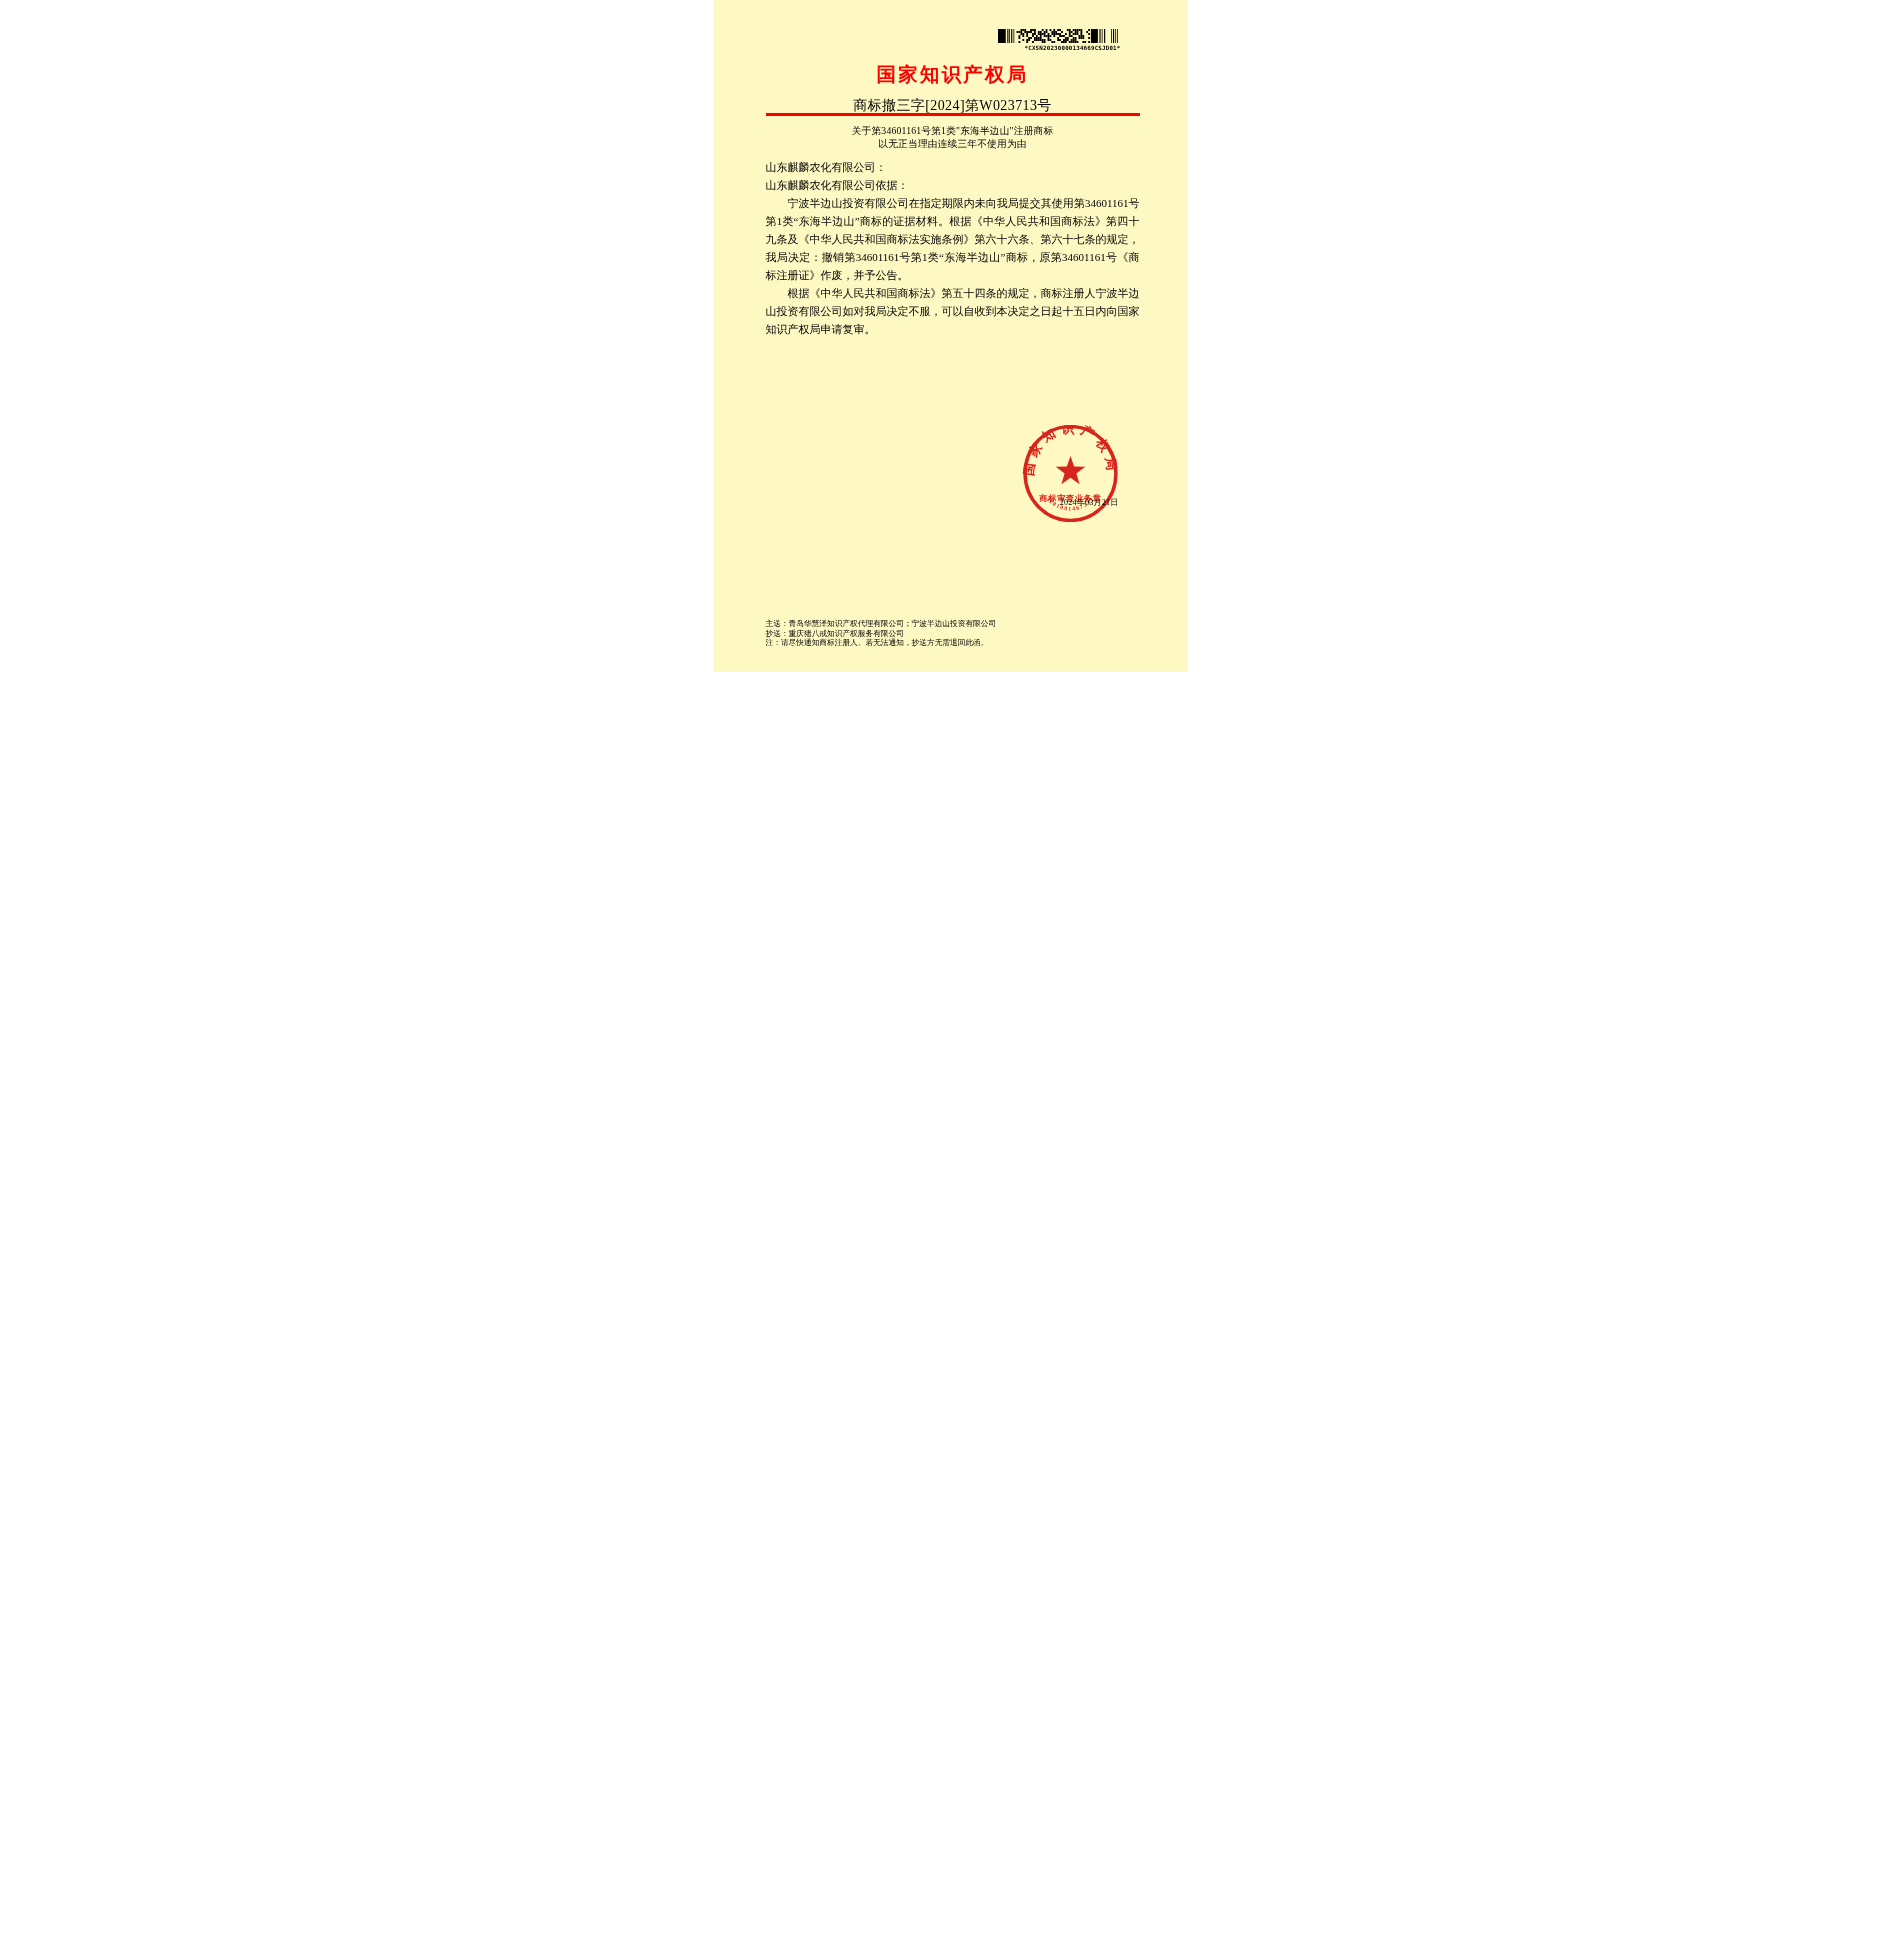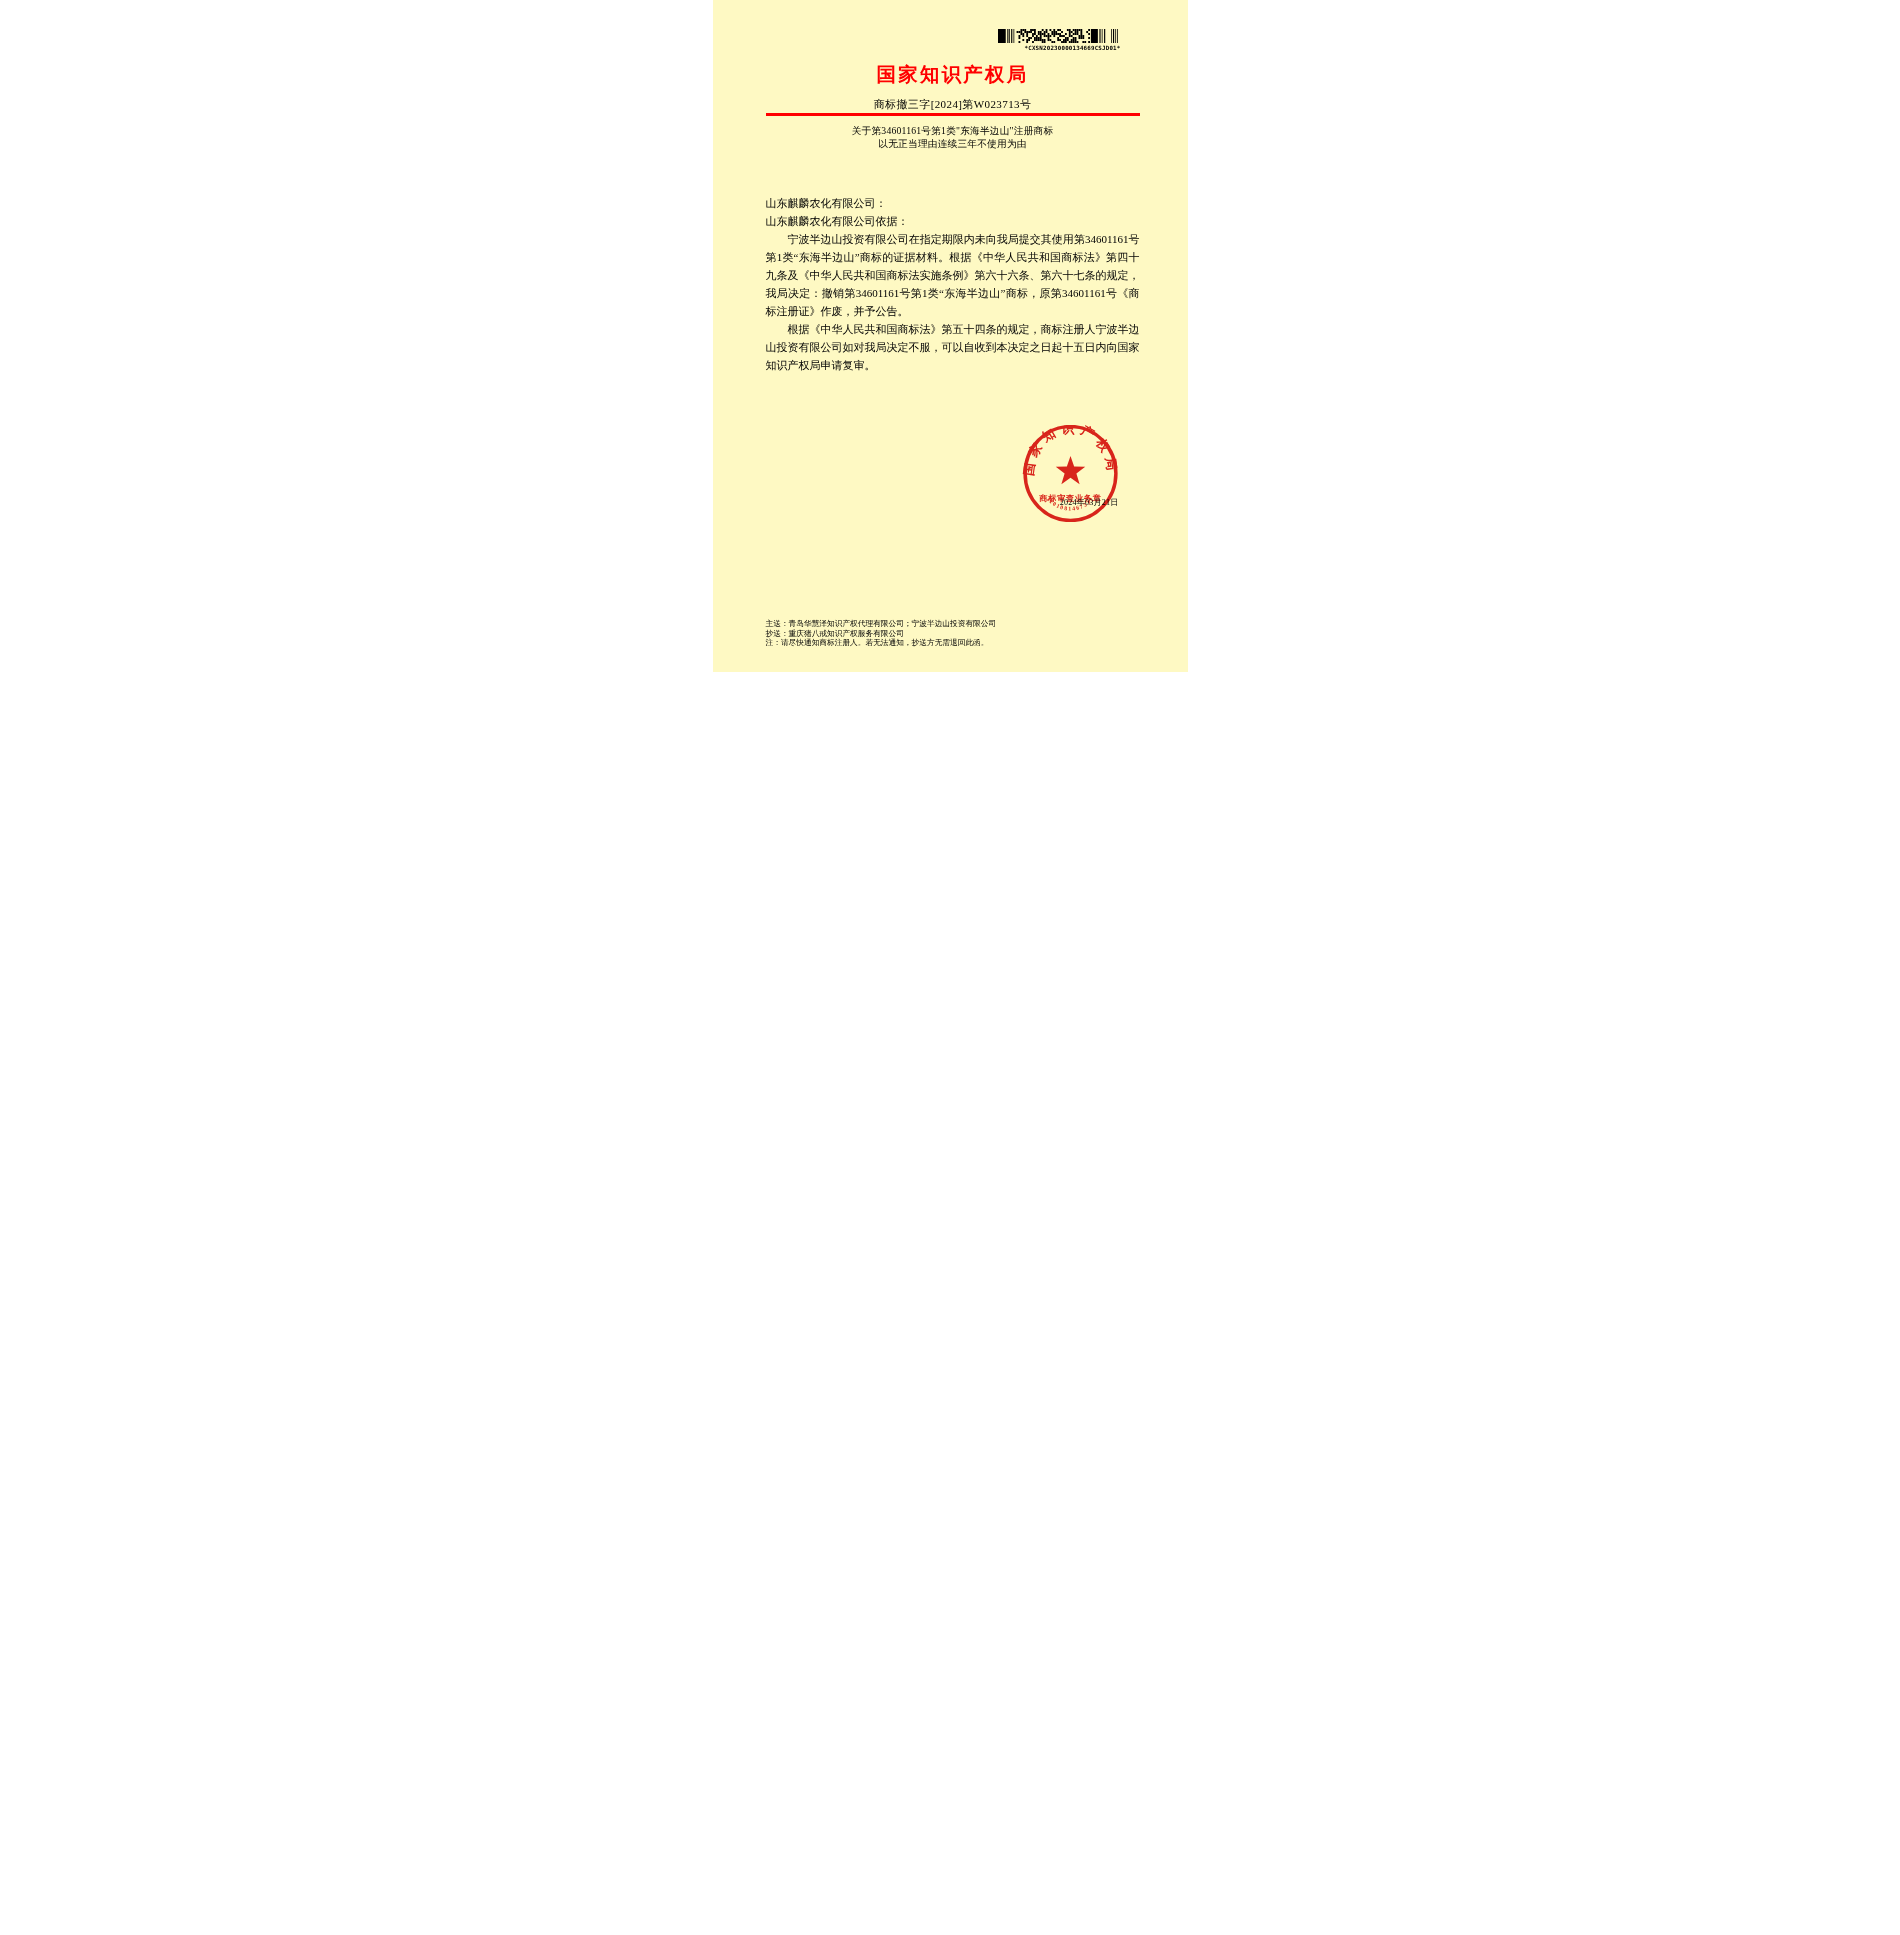--- a/index.html
+++ b/index.html
@@ -38,21 +38,21 @@
     color: #ff0000;
     font-size: 19.4px;
     font-weight: 700;
     letter-spacing: 2.3px;
     line-height: 22px;
   }
   .doc-number {
     position: absolute;
     left: 53px; top: 97px; width: 374px;
     text-align: center;
-    font-size: 11px;
+    font-size: 14px;
     letter-spacing: 0.4px;
   }
   .red-rule {
     position: absolute;
     left: 53px; top: 113px;
     width: 374px; height: 3.1px;
     background: #ff0000;
   }
   
   .heading {
@@ -63,21 +63,20 @@
     line-height: 13px;
     letter-spacing: 0.2px;
   }
   
   .content {
     position: absolute;
     left: 53px; top: 158px; width: 374px;
     font-size: 11px;
     line-height: 18px;
     text-align: justify;
-    margin-top: 36px;
   }
   .content .recipient { text-indent: 0; }
   .content .para { text-indent: 2em; margin: 0; }
   
   .seal {
     position: absolute;
     left: 309px; top: 425px;
     width: 97px; height: 97px;
     z-index: 1;
   }

